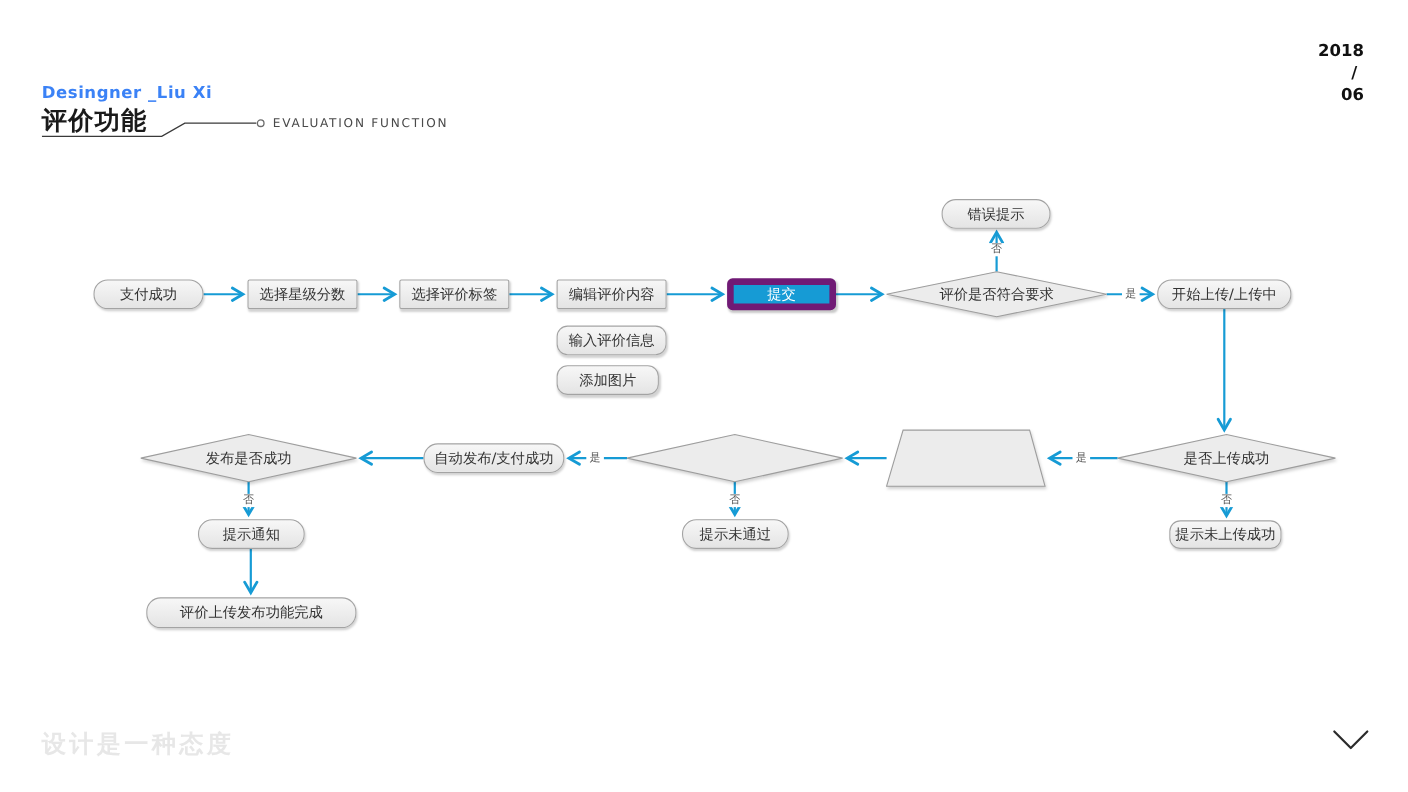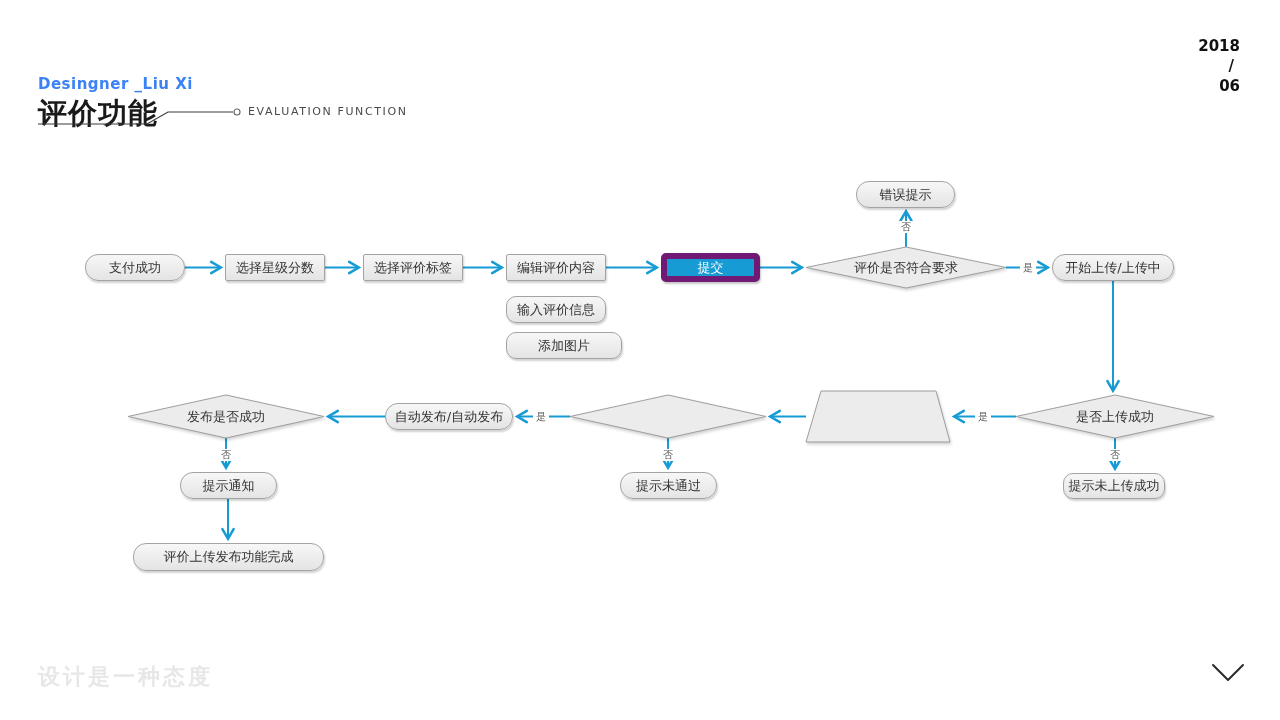--- a/index.html
+++ b/index.html
@@ -5,21 +5,21 @@
   html,body{margin:0;padding:0;background:#fff;}
   .page{
     position:relative;width:1280px;height:720px;background:#ffffff;overflow:hidden;
     font-family:"DejaVu Sans","Liberation Sans",sans-serif;color:#333;
   }
   
   .designer{position:absolute;left:38px;top:36px;font-size:15px;font-weight:bold;color:#3b82f6;letter-spacing:.5px;margin-top:39px;}
   .date{position:absolute;right:40px;top:36px;text-align:right;font-size:15px;font-weight:bold;color:#111;line-height:20px;}
   .date .slash{padding-right:6px;}
   
-  .title-zh{position:absolute;left:38px;top:94px;font-size:29px;font-weight:bold;color:#1a1a1a;letter-spacing:1px;margin:0;}
+  .title-zh{position:absolute;left:38px;top:94px;font-size:23px;font-weight:bold;color:#1a1a1a;letter-spacing:1px;margin:0;}
   .title-line{position:absolute;left:38px;top:103px;}
   .title-en{position:absolute;left:248px;top:105px;font-size:11px;color:#4a4a4a;letter-spacing:1.6px;}
   
   .connectors{position:absolute;left:0;top:0;z-index:1;}
   .connectors polygon{filter:drop-shadow(1px 2px 1.5px rgba(0,0,0,.18));}
   .node{
     position:absolute;z-index:2;box-sizing:border-box;
     display:flex;align-items:center;justify-content:center;
     font-size:13px;color:#333;text-align:center;
     background:linear-gradient(#f7f7f7,#e4e4e4);
@@ -105,34 +105,34 @@
     </div>
   <div class="node rect" style="left:363px;top:254px;width:100px;height:27px;">
       <span>选择评价标签</span>
     </div>
   <div class="node rect" style="left:506px;top:254px;width:100px;height:27px;">
       <span>编辑评价内容</span>
     </div>
   <div class="node rounded-sm" style="left:506px;top:296px;width:100px;height:27px;">
       <span>输入评价信息</span>
     </div>
-  <div class="node rounded-sm" style="left:506px;top:332px;width:116px;height:27px;">
+  <div class="node rounded-sm" style="left:506px;top:332px;width:93px;height:27px;">
       <span>添加图片</span>
     </div>
   <div class="node primary" style="left:661px;top:253px;width:99px;height:29px;">
       <span>提交</span>
     </div>
   <div class="node rounded" style="left:856px;top:181px;width:99px;height:27px;">
       <span>错误提示</span>
     </div>
   <div class="node rounded" style="left:1052px;top:254px;width:122px;height:27px;">
       <span>开始上传/上传中</span>
     </div>
   <div class="node rounded" style="left:385px;top:403px;width:128px;height:27px;">
-      <span>自动发布/自动发布</span>
+      <span>自动发布/支付成功</span>
     </div>
   <div class="node rounded" style="left:180px;top:472px;width:97px;height:27px;">
       <span>提示通知</span>
     </div>
   <div class="node rounded" style="left:620px;top:472px;width:97px;height:27px;">
       <span>提示未通过</span>
     </div>
   <div class="node rounded-sm" style="left:1063px;top:473px;width:102px;height:26px;">
       <span>提示未上传成功</span>
     </div>

